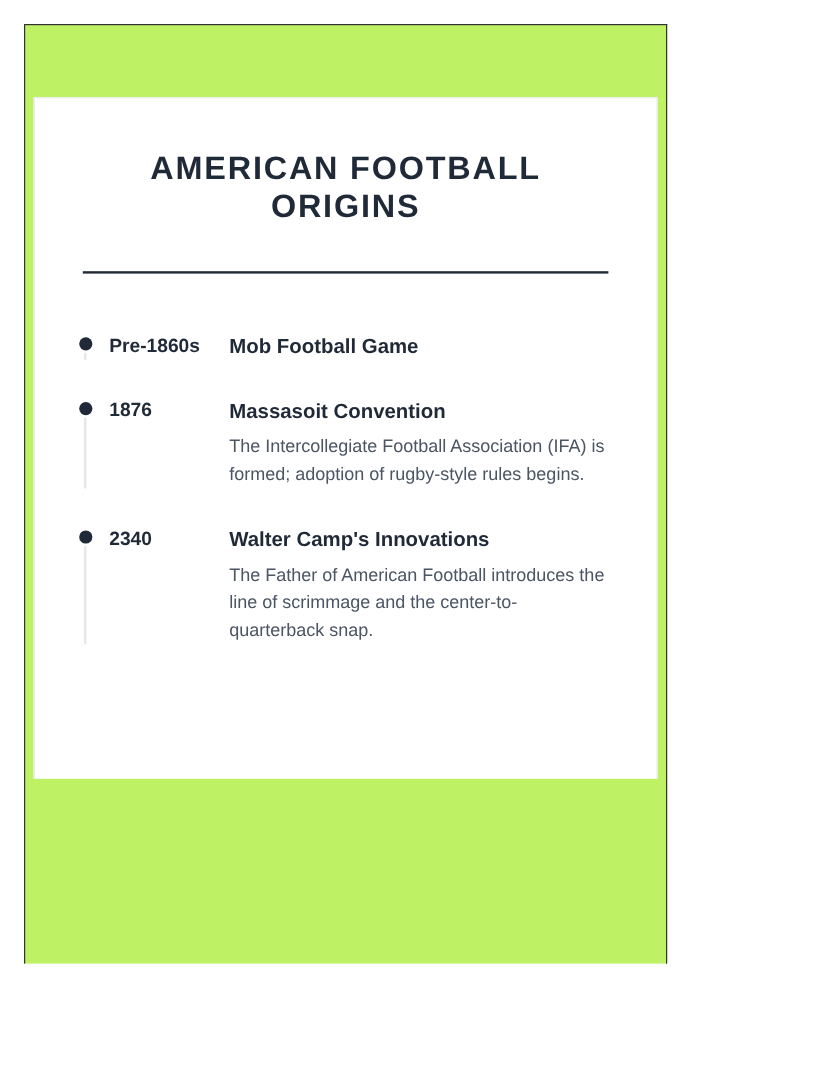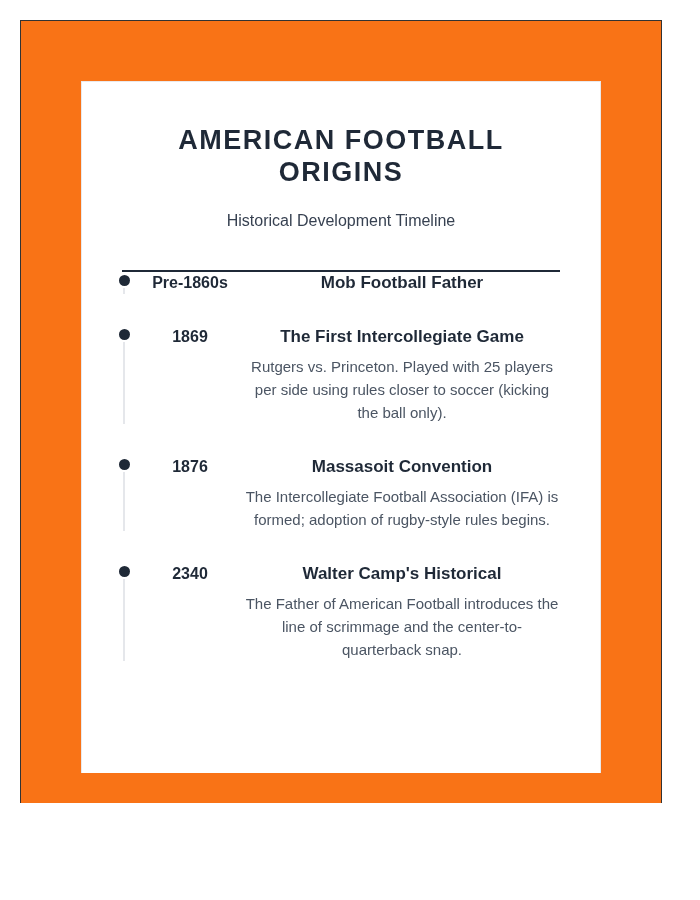--- a/index.html
+++ b/index.html
@@ -7,26 +7,26 @@
     width: 700px;
     height: 900px;
     background: #ffffff;
     font-family: "Liberation Sans", sans-serif;
     overflow: hidden;
   }
   .frame {
     position: absolute;
     left: 20px;
     top: 20px;
-    width: 642px;
+    width: 536px;
     height: 783px;
     border: 1px solid #333333;
     border-bottom: none;
     overflow: hidden;
-    background: #f97316;
+    background: #bef264;
   }
   .card {
     width: 520px;
     margin: 60px auto 0;
     border: 1px solid #e9e9ec;
     border-bottom: none;
     background: #ffffff;
     padding: 42px 40px 80px;
   }
   .page-title {
@@ -45,22 +45,22 @@
     text-align: center;
     font-weight: normal;
   }
   .divider {
     margin-top: 37px;
     height: 0;
     border: none;
     border-top: 2px solid #1f2937;
   }
   .timeline {
+    margin-top: 50px;
     margin-left: -4px;
-    text-align: center;
   }
   .item {
     position: relative;
     display: grid;
     grid-template-columns: 26px 100px 1fr;
     margin-bottom: 32px;
   }
   .marker-dot {
     width: 11px;
     height: 11px;
@@ -97,67 +97,55 @@
     color: #4b5563;
   }
 </style>
 </head>
 <body>
 
 <div class="frame">
   <div class="card">
 
     <h1 class="page-title">AMERICAN FOOTBALL ORIGINS</h1>
-    <p class="page-subtitle">Historical Development Timeline</p>
     <hr class="divider">
 
     <div class="timeline">
 
       <div class="item">
         <div>
           <div class="marker-dot"></div>
           <div class="marker-line"></div>
         </div>
         <div class="item-year">Pre-1860s</div>
         <div>
-          <h3 class="item-title">Mob Football Father</h3>
+          <h3 class="item-title">Mob Football Game</h3>
         </div>
       </div>
 
-      <div class="item">
-        <div>
-          <div class="marker-dot"></div>
-          <div class="marker-line"></div>
-        </div>
-        <div class="item-year">1869</div>
-        <div>
-          <h3 class="item-title">The First Intercollegiate Game</h3>
-          <p class="item-desc">Rutgers vs. Princeton. Played with 25 players per side using rules closer to soccer (kicking the ball only).</p>
-        </div>
-      </div>
 
       <div class="item">
         <div>
           <div class="marker-dot"></div>
           <div class="marker-line"></div>
         </div>
         <div class="item-year">1876</div>
         <div>
           <h3 class="item-title">Massasoit Convention</h3>
           <p class="item-desc">The Intercollegiate Football Association (IFA) is formed; adoption of rugby-style rules begins.</p>
         </div>
       </div>
 
       <div class="item">
         <div>
           <div class="marker-dot"></div>
           <div class="marker-line"></div>
         </div>
         <div class="item-year">2340</div>
         <div>
-          <h3 class="item-title">Walter Camp's Historical</h3>
+          <h3 class="item-title">Walter Camp's Innovations</h3>
           <p class="item-desc">The Father of American Football introduces the line of scrimmage and the center-to-quarterback snap.</p>
         </div>
       </div>
 
     </div>
   </div>
 </div>
 
 </body></html>

